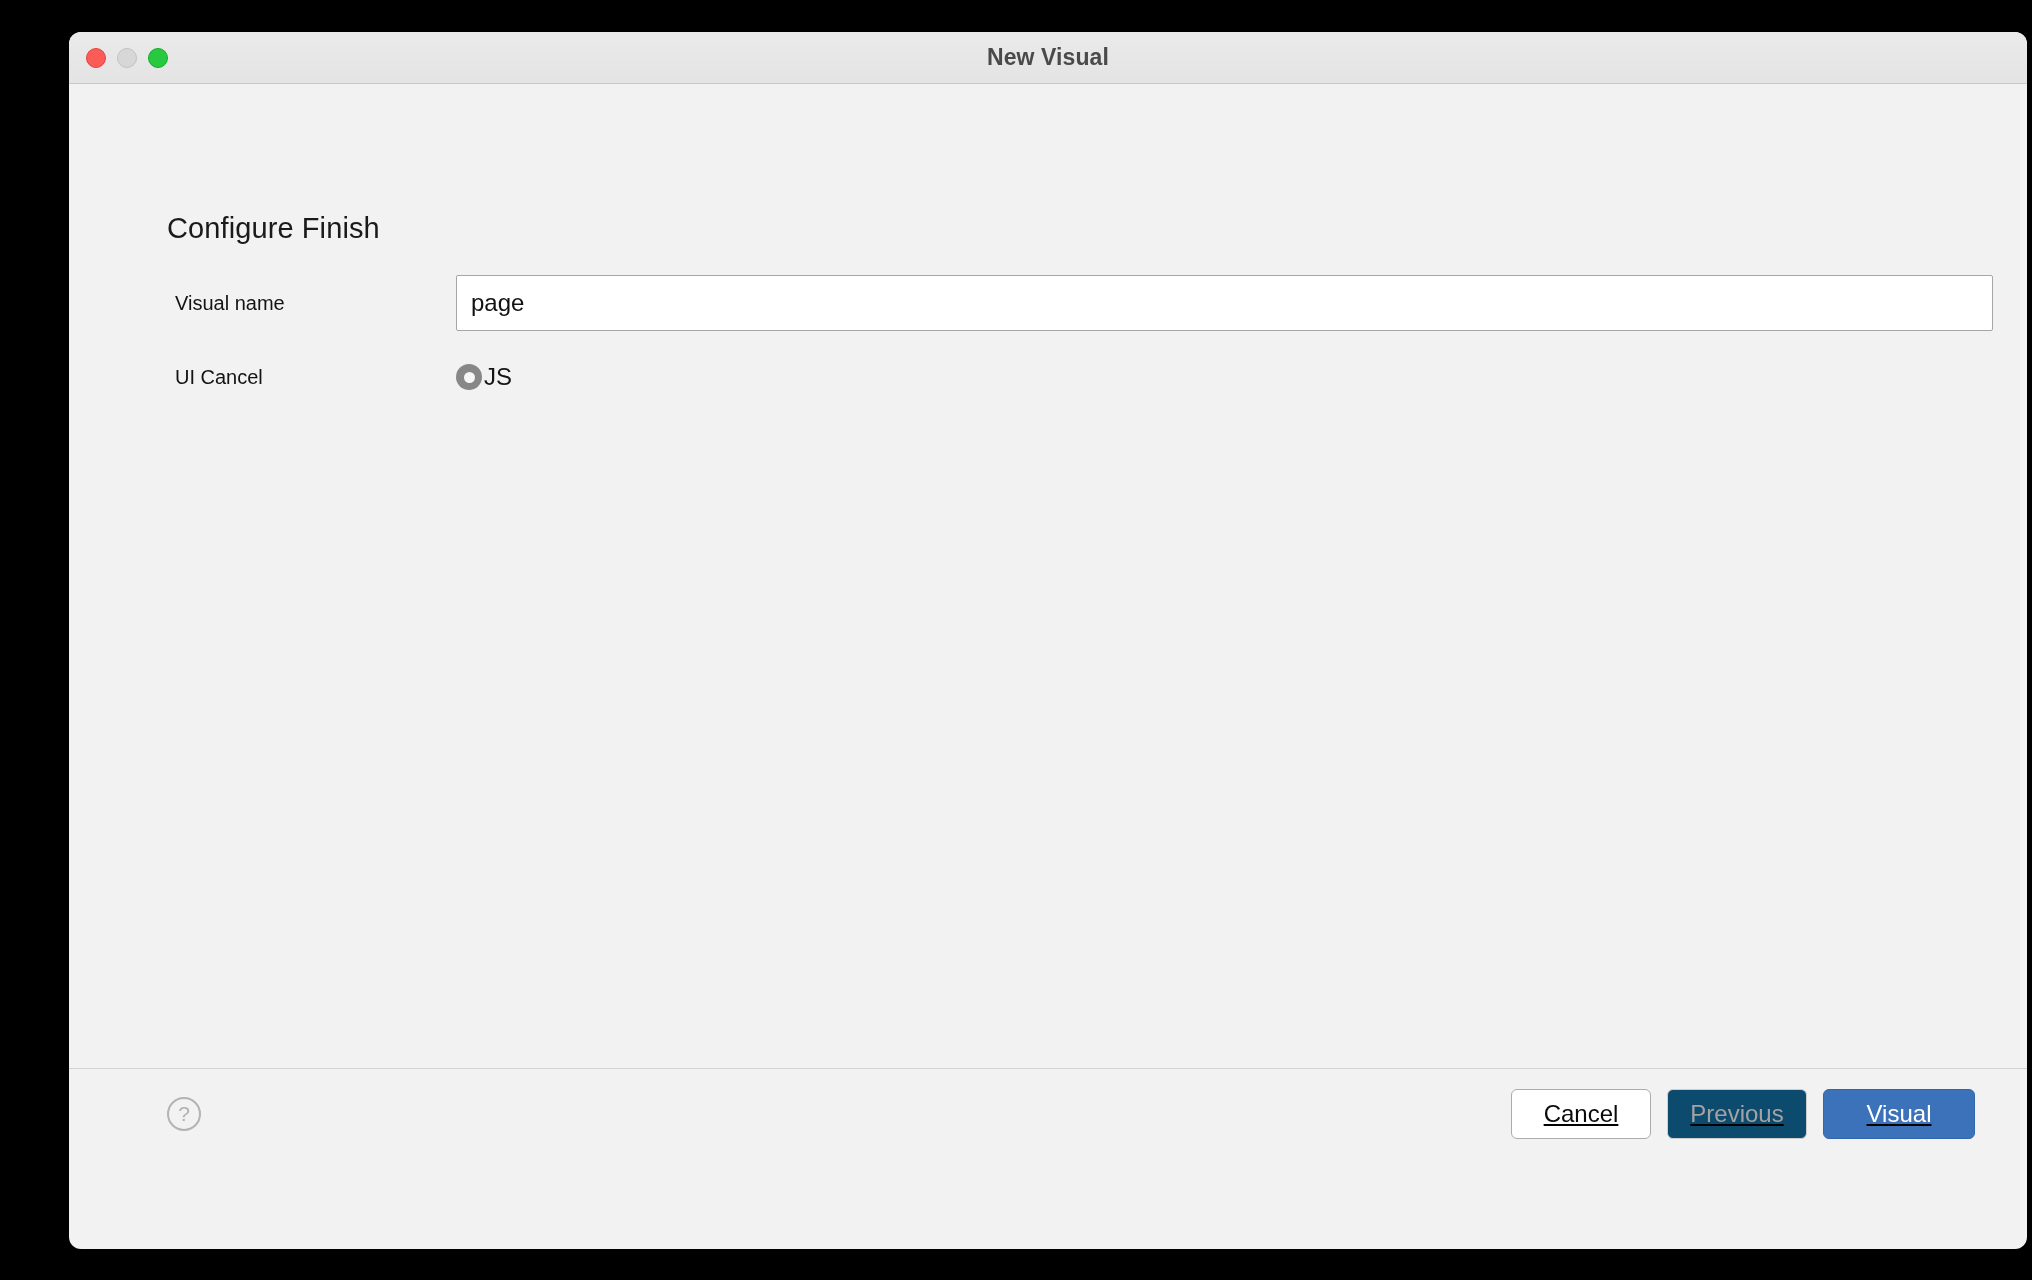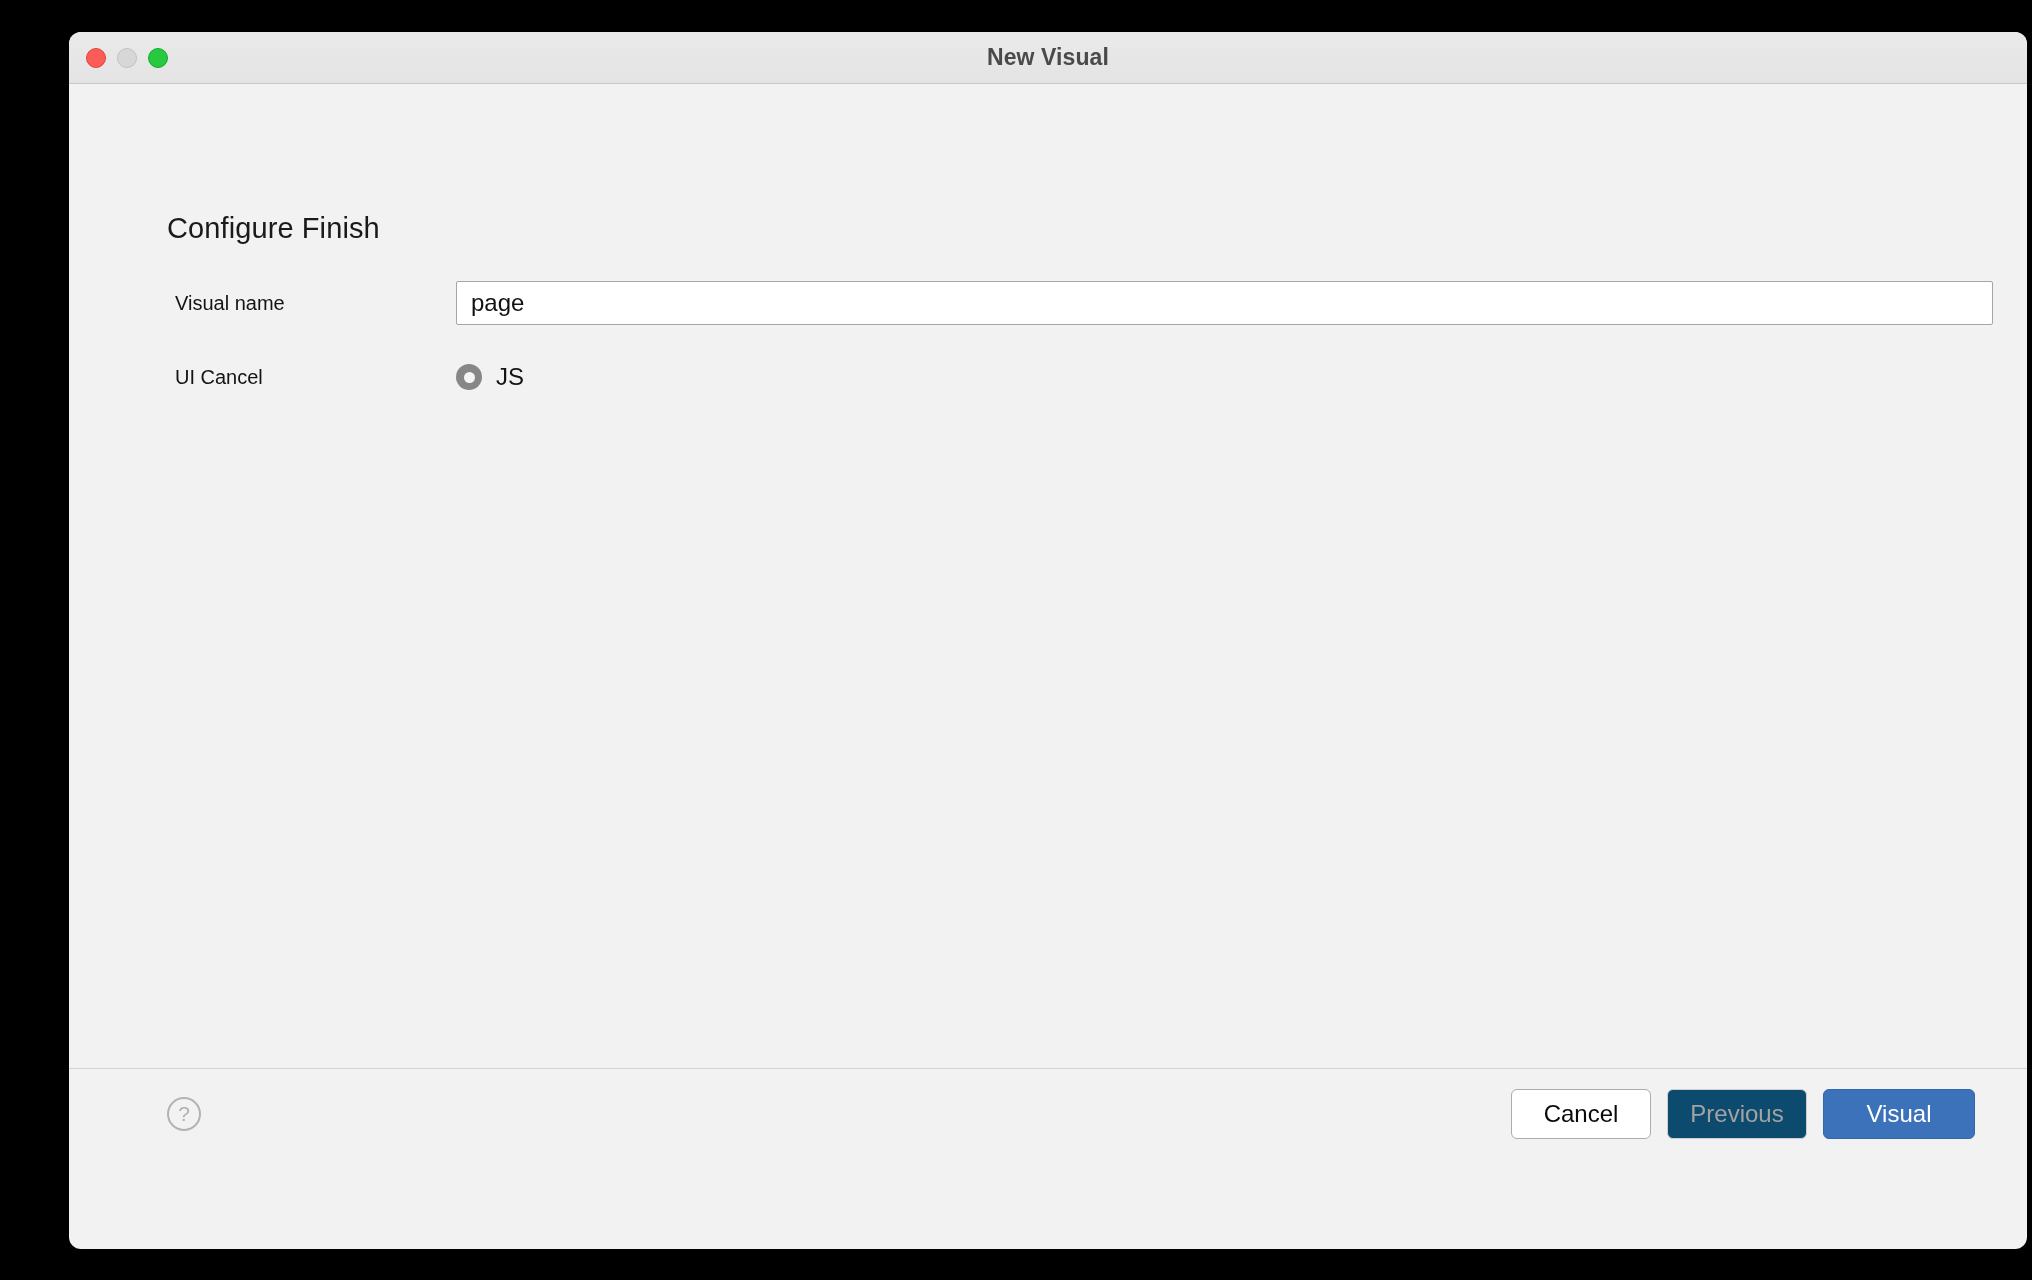--- a/index.html
+++ b/index.html
@@ -104,38 +104,38 @@
     left: 106px;
     font-size: 20px;
     color: #141414;
     line-height: 46px;
   }
 
   .text-input {
     position: absolute;
     left: 387px;
     width: 1537px;
-    height: 44px;
+    height: 56px;
     background: #ffffff;
     border: 1px solid #a6a6a6;
     border-radius: 2px;
     font-family: "Liberation Sans", sans-serif;
     font-size: 24px;
     color: #111111;
     padding: 0 14px;
     outline: none;
     line-height: 42px;
   }
 
   .radio-group {
     position: absolute;
     left: 387px;
     display: flex;
     align-items: center;
-    gap: 14px;
+    gap: 2px;
     height: 46px;
   }
 
   .radio {
     width: 26px;
     height: 26px;
     border-radius: 50%;
     background: #878787;
     display: flex;
     align-items: center;
@@ -191,20 +191,21 @@
     font-family: "Liberation Sans", sans-serif;
     cursor: default;
   }
 
   #footer-actions {
     position: absolute;
     right: 52px;
     display: flex;
     align-items: flex-end;
     gap: 16px;
+    text-decoration: underline;
   }
 
   .btn {
     height: 50px;
     min-width: 140px;
     padding: 0 22px;
     border-radius: 6px;
     font-family: "Liberation Sans", sans-serif;
     font-size: 24px;
     cursor: default;

